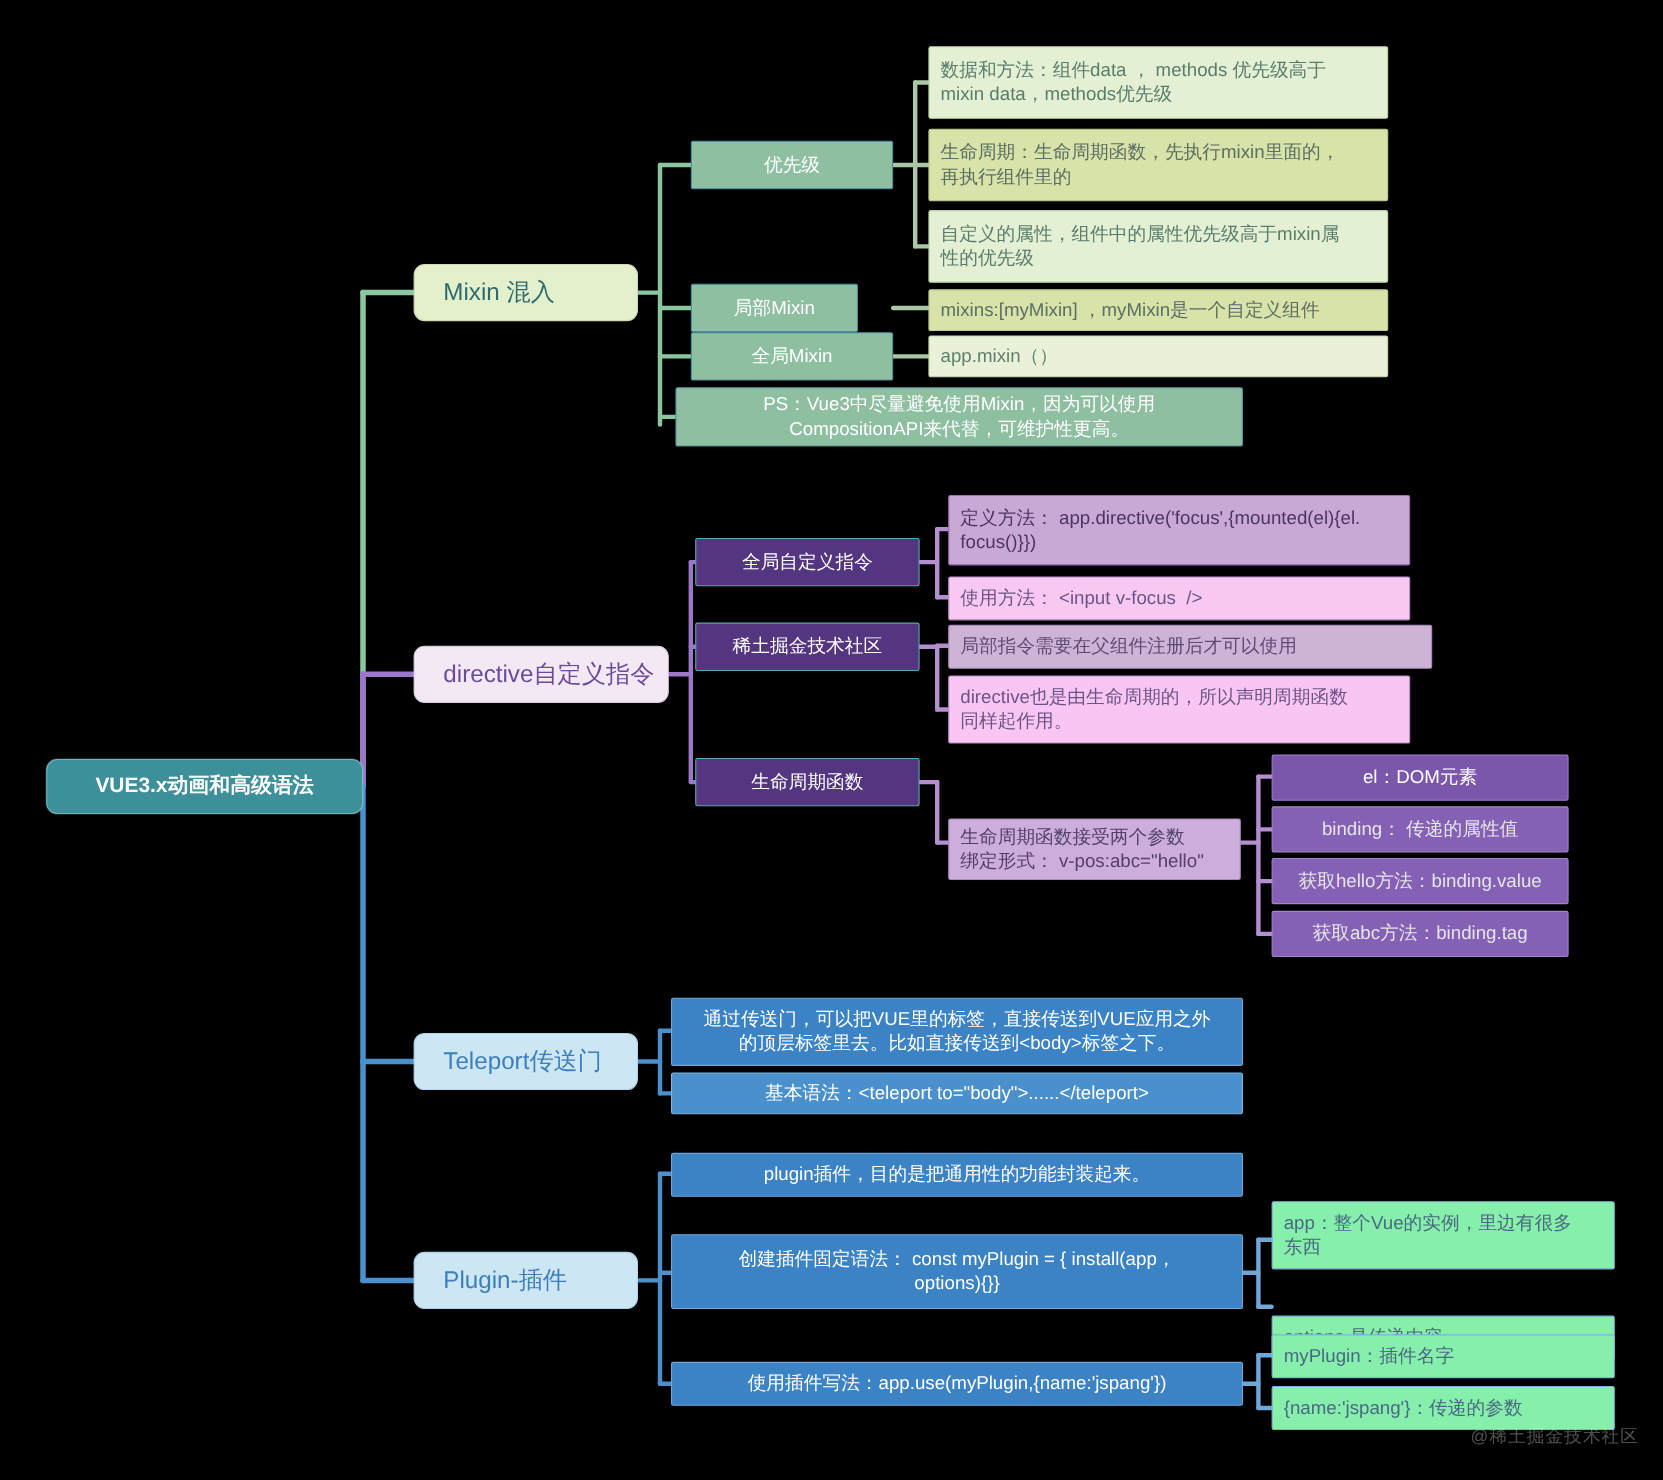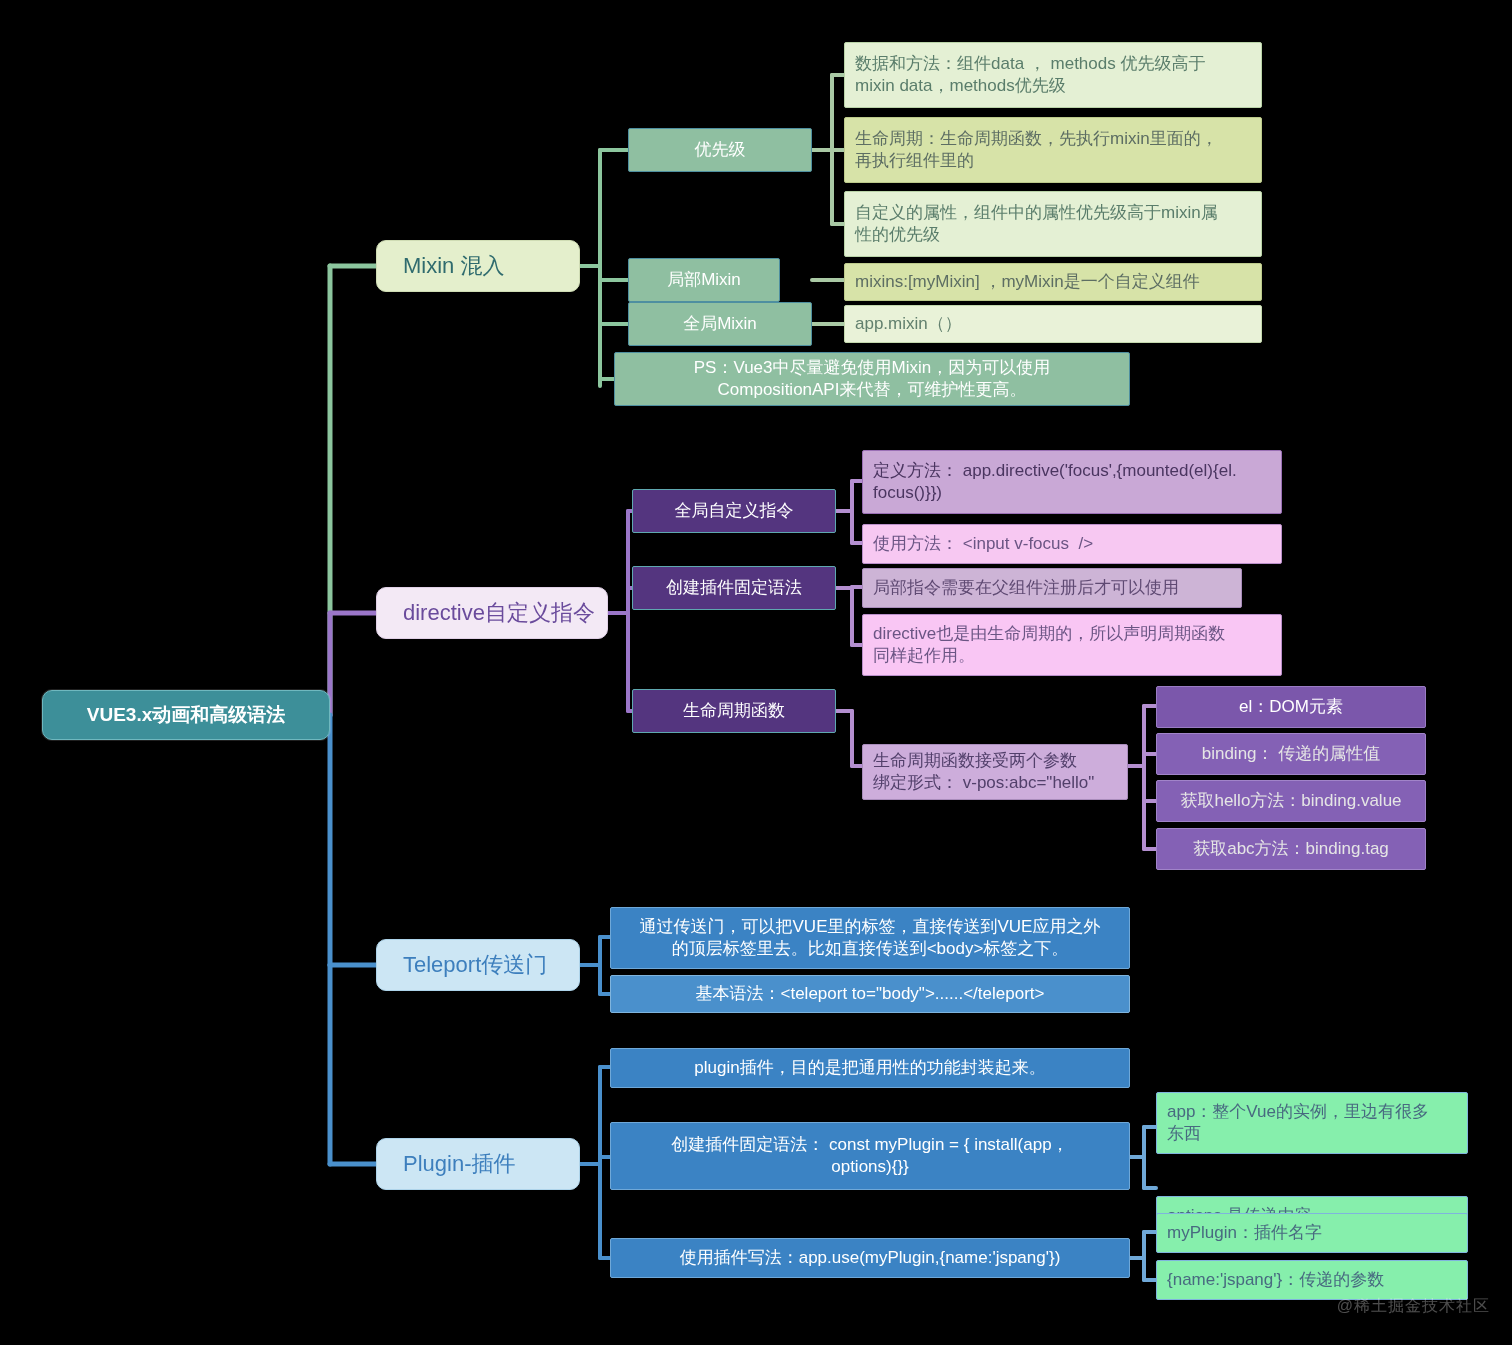--- a/index.html
+++ b/index.html
@@ -217,34 +217,34 @@
   </div>
 
   <div class="node b1 purple" style="left:376px; top:587px; width:232px; height:52px;">
     <span class="txt">directive自定义指令</span>
   </div>
 
   <div class="node dpurple" style="left:632px; top:489px; width:204px; height:44px;">
     <span class="txt">全局自定义指令</span>
   </div>
   <div class="node dpurple" style="left:632px; top:566px; width:204px; height:44px;">
-    <span class="txt">创建插件固定语法</span>
+    <span class="txt">稀土掘金技术社区</span>
   </div>
   <div class="node dpurple" style="left:632px; top:689px; width:204px; height:44px;">
     <span class="txt">生命周期函数</span>
   </div>
 
   <div class="node lpurple1" style="left:862px; top:450px; width:420px; height:64px;">
     <span class="txt">定义方法： app.directive('focus',{mounted(el){el.
 focus()}})</span>
   </div>
   <div class="node lpink1" style="left:862px; top:524px; width:420px; height:40px;">
     <span class="txt">使用方法： &lt;input v-focus  /&gt;</span>
   </div>
-  <div class="node lmauve" style="left:862px; top:568px; width:380px; height:40px;">
+  <div class="node lmauve" style="left:862px; top:568px; width:440px; height:40px;">
     <span class="txt">局部指令需要在父组件注册后才可以使用</span>
   </div>
   <div class="node lpink2" style="left:862px; top:614px; width:420px; height:62px;">
     <span class="txt">directive也是由生命周期的，所以声明周期函数
 同样起作用。</span>
   </div>
   <div class="node lparam" style="left:862px; top:744px; width:266px; height:56px;">
     <span class="txt">生命周期函数接受两个参数
 绑定形式： v-pos:abc="hello"</span>
   </div>

